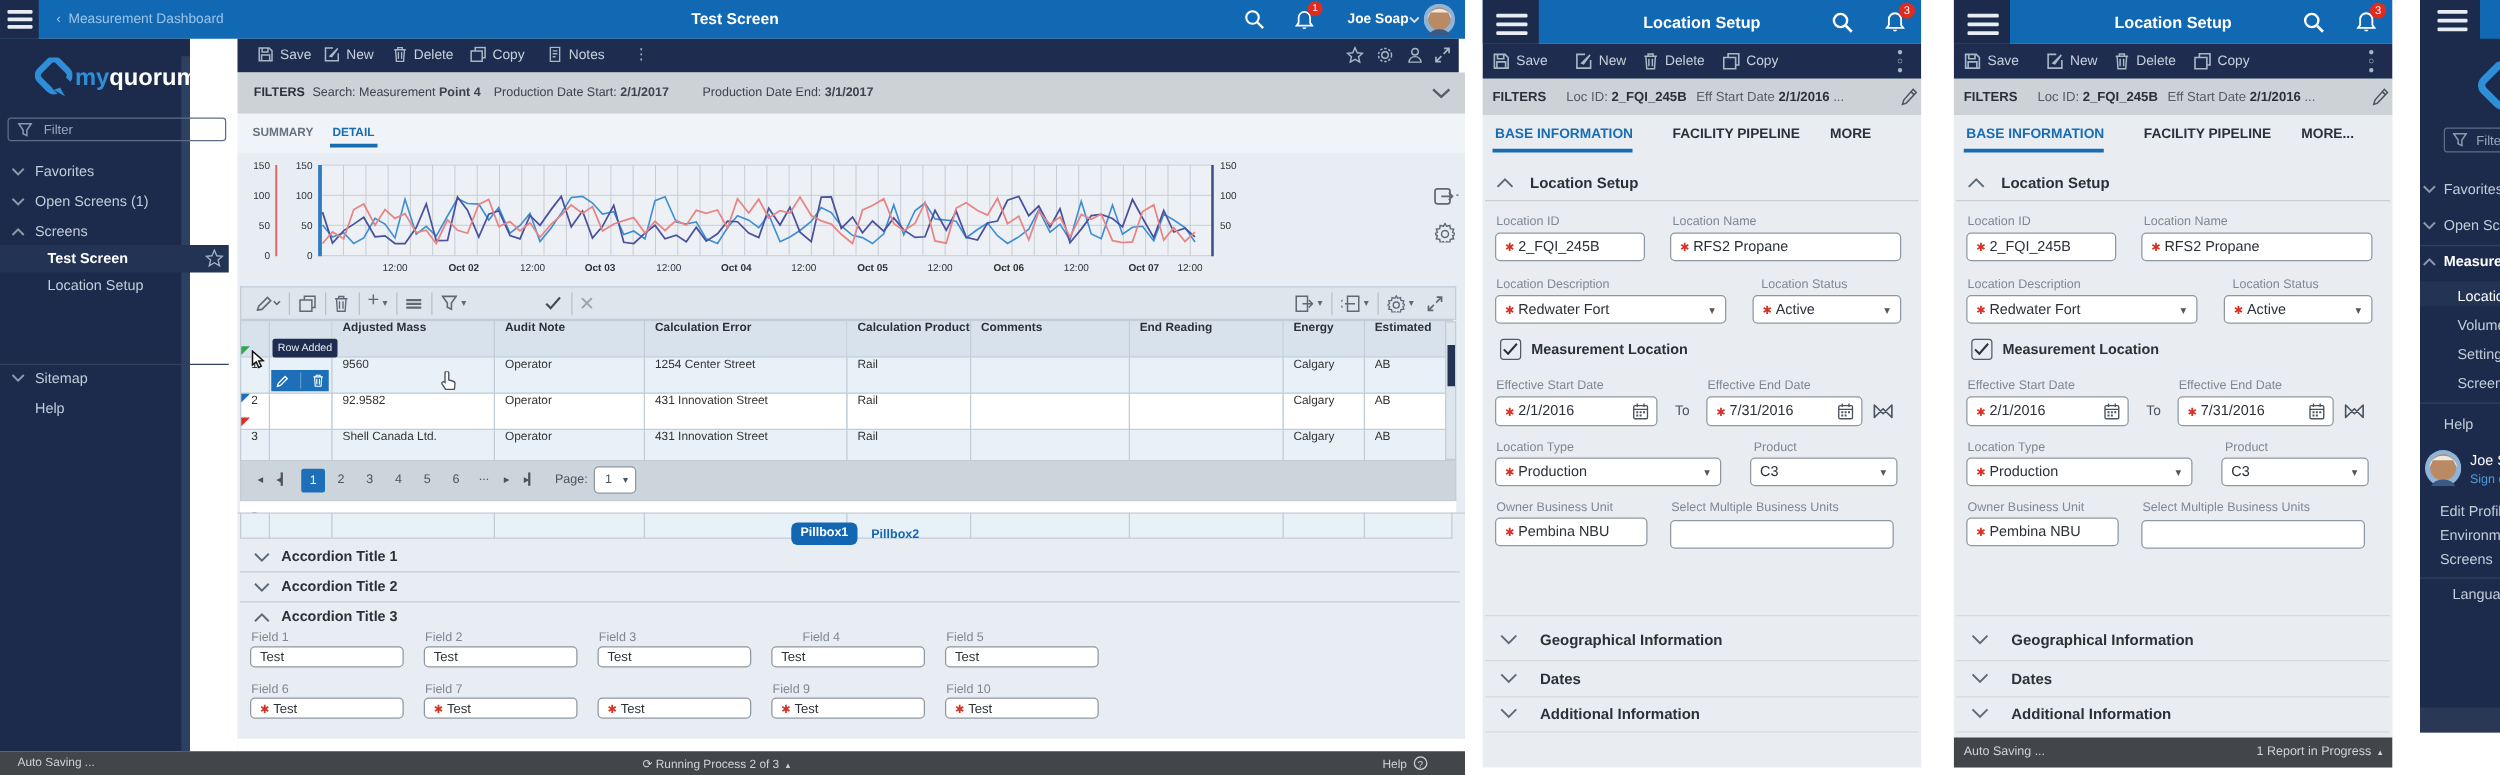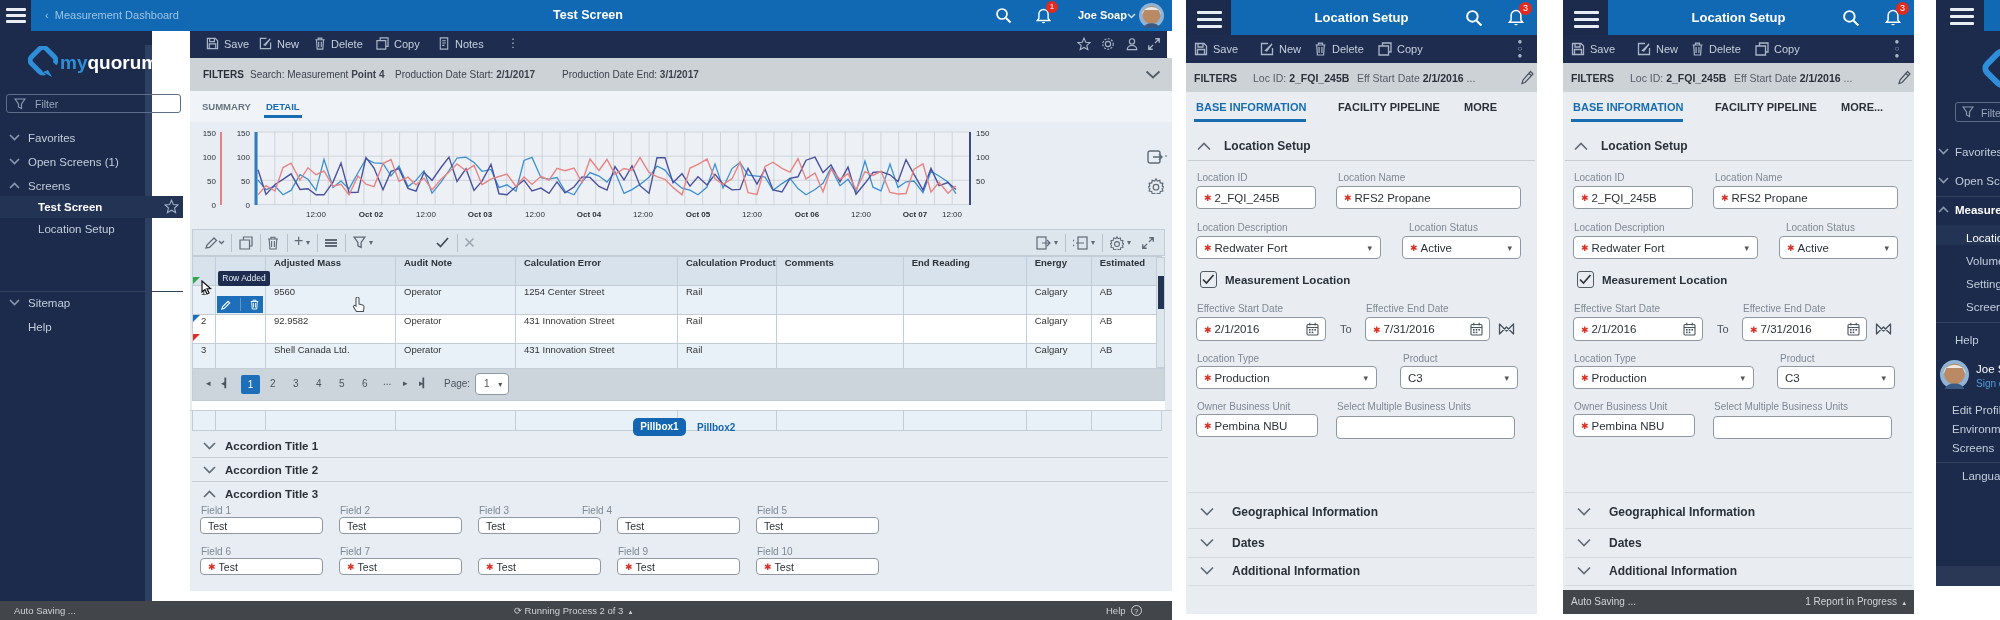--- a/index.html
+++ b/index.html
@@ -476,21 +476,21 @@
         <path d="M1 7 L6.5 1.5 L12 7" fill="none" stroke="#5f6a76" stroke-width="1.6"></path>
       </svg>
   <div class="acc" style="left:225px;top:488px">Accordion Title 3</div>
 
   <div class="lbl" style="left:201px;top:505px">Field 1</div>
       <div class="inp" style="left:200px;top:517px;width:123px;height:17px;font-size:10.5px">Test</div>
   <div class="lbl" style="left:340px;top:505px">Field 2</div>
       <div class="inp" style="left:339px;top:517px;width:123px;height:17px;font-size:10.5px">Test</div>
   <div class="lbl" style="left:479px;top:505px">Field 3</div>
       <div class="inp" style="left:478px;top:517px;width:123px;height:17px;font-size:10.5px">Test</div>
-  <div class="lbl" style="left:582px;top:505px">Field 4</div>
+  <div class="lbl" style="left:642px;top:505px">Field 4</div>
       <div class="inp" style="left:617px;top:517px;width:123px;height:17px;font-size:10.5px">Test</div>
   <div class="lbl" style="left:757px;top:505px">Field 5</div>
       <div class="inp" style="left:756px;top:517px;width:123px;height:17px;font-size:10.5px">Test</div>
 
   <div class="lbl" style="left:201px;top:546px">Field 6</div>
       <div class="inp" style="left:200px;top:558px;width:123px;height:17px;font-size:10.5px"><span class="rq">✱</span>Test</div>
   <div class="lbl" style="left:340px;top:546px">Field 7</div>
       <div class="inp" style="left:339px;top:558px;width:123px;height:17px;font-size:10.5px"><span class="rq">✱</span>Test</div>
   <div class="lbl" style="left:479px;top:564px">Field 8</div>
       <div class="inp" style="left:478px;top:558px;width:123px;height:17px;font-size:10.5px"><span class="rq">✱</span>Test</div>

